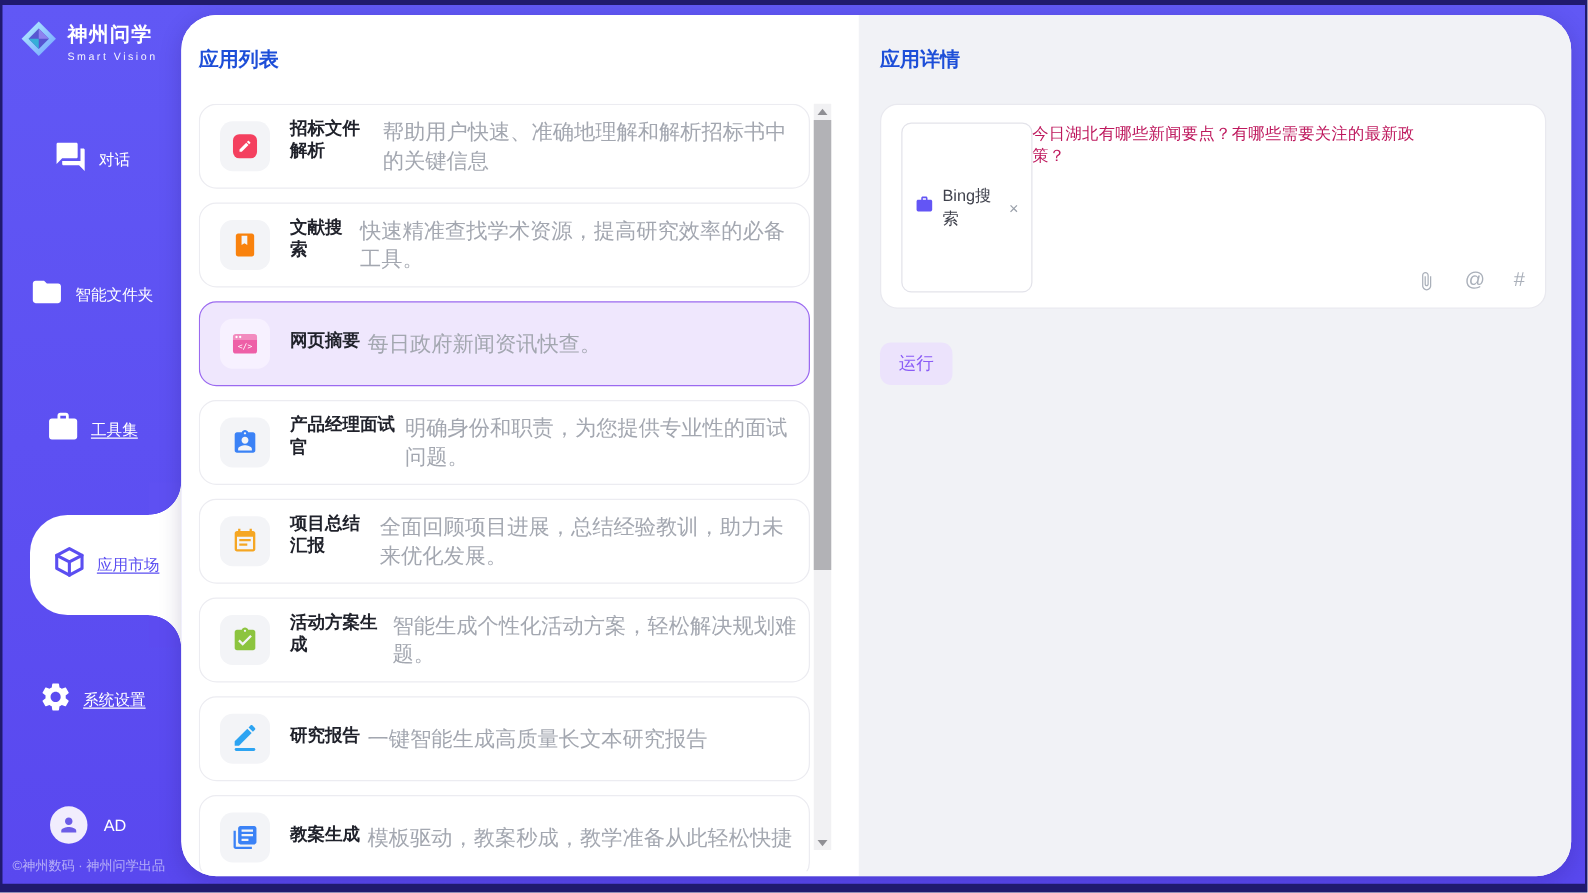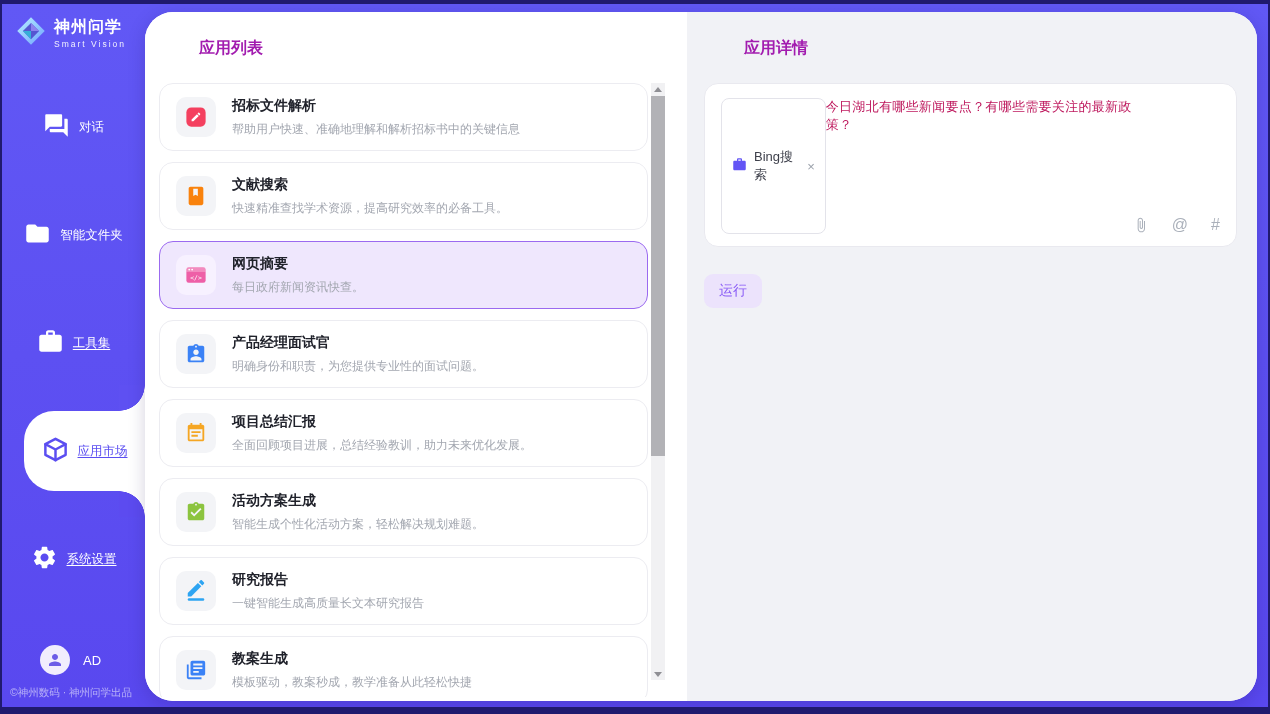--- a/index.html
+++ b/index.html
@@ -28,31 +28,31 @@
   .avatar { width:30px; height:30px; border-radius:50%; background:#f1edfd; display:flex; align-items:center; justify-content:center; }
   .avatar svg { width:18px; height:18px; color:#6c5ce7; }
   .user-name { font-size:13px; color:#fff; }
   .copyright { position:absolute; bottom:7px; left:8px; font-size:10.5px; color:rgba(255,255,255,.55); white-space:nowrap; }
 
   
   .main { position:absolute; left:143px; top:8px; right:11px; bottom:6px; background:#fff; border-radius:28px; overflow:hidden; display:flex; box-shadow:0 4px 18px rgba(20,10,80,.18); }
 
   
   .list-panel { flex:0 0 542px; background:#fff; padding:26px 0 0 14px; }
-  .panel-title { font-size:16px; font-weight:bold; color:#a21caf;margin-left:40px; }
+  .panel-title { font-size:16px; font-weight:bold; color:#1d4ed8; }
   .list-wrap { display:flex; margin-top:24px; height:614px; }
   .cards { width:491px; overflow:hidden; }
   .card { width:489px; height:68px; border:1px solid #ececf1; border-radius:14px; margin-bottom:11px; display:flex; align-items:center; padding-left:16px; gap:16px; background:#fff; cursor:pointer; }
   .card.selected { background:#efe7fd; border:1px solid #9b6af0; }
   .tile { width:40px; height:40px; border-radius:10px; background:#f3f4f7; display:flex; align-items:center; justify-content:center; flex:0 0 auto; }
   .card.selected .tile { background:#f7f1ff; }
   .tile svg { width:22px; height:22px; }
-  .card-info { display:flex; flex-direction:column; gap:6px; padding-right:10px; }
+  .card-info { display:flex; gap:6px; padding-right:10px; }
   .card-title { font-size:14px; font-weight:bold; color:#20222b; }
-  .card-desc { font-size:12px; color:#a3a7b0; }
+  .card-desc { font-size:17px; color:#a3a7b0; }
 
   
   .sbar { width:14px; height:597px; background:#f1f1f3; margin-left:1px; position:relative; }
   .sbar-btn { position:absolute; left:0; width:14px; height:12px; display:flex; align-items:center; justify-content:center; cursor:pointer; }
   .sbar-btn.up { top:0; } .sbar-btn.down { bottom:0; }
   .tri { width:0; height:0; border-left:4px solid transparent; border-right:4px solid transparent; }
   .tri.up { border-bottom:5px solid #8f8f94; }
   .tri.down { border-top:5px solid #8f8f94; }
   .sbar-thumb { position:absolute; left:0; top:13px; width:14px; height:360px; background:#b2b2b6; cursor:pointer; }
 

